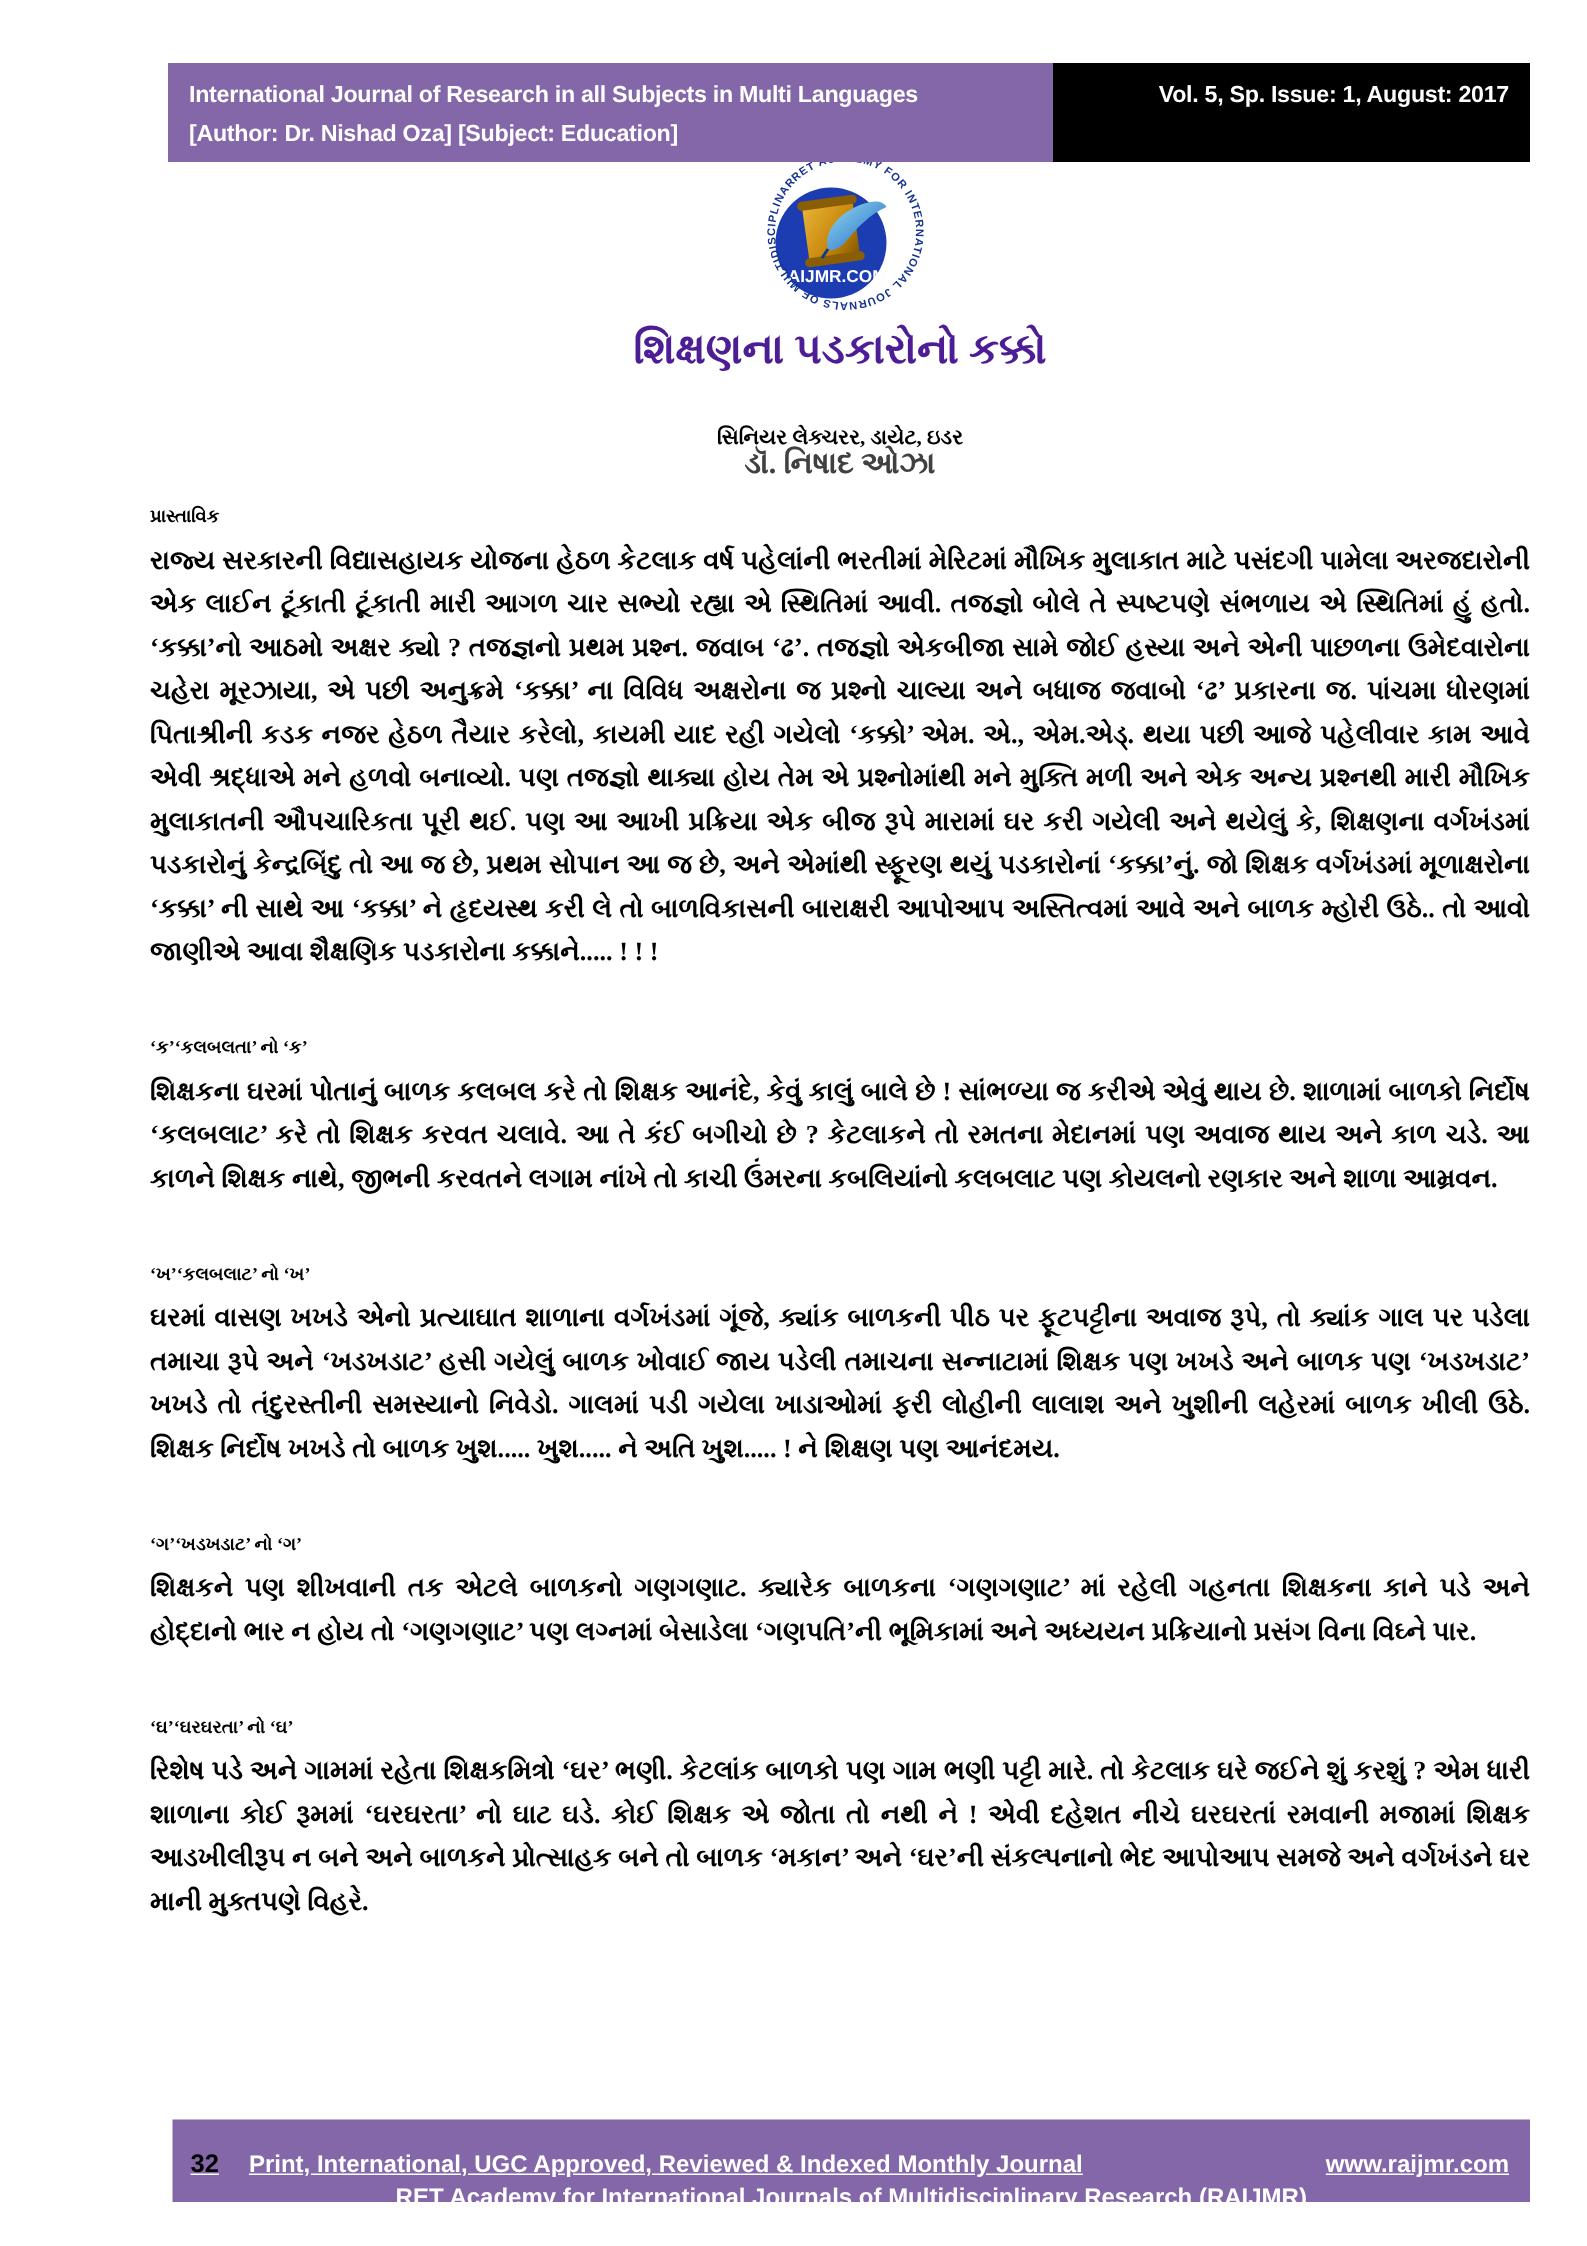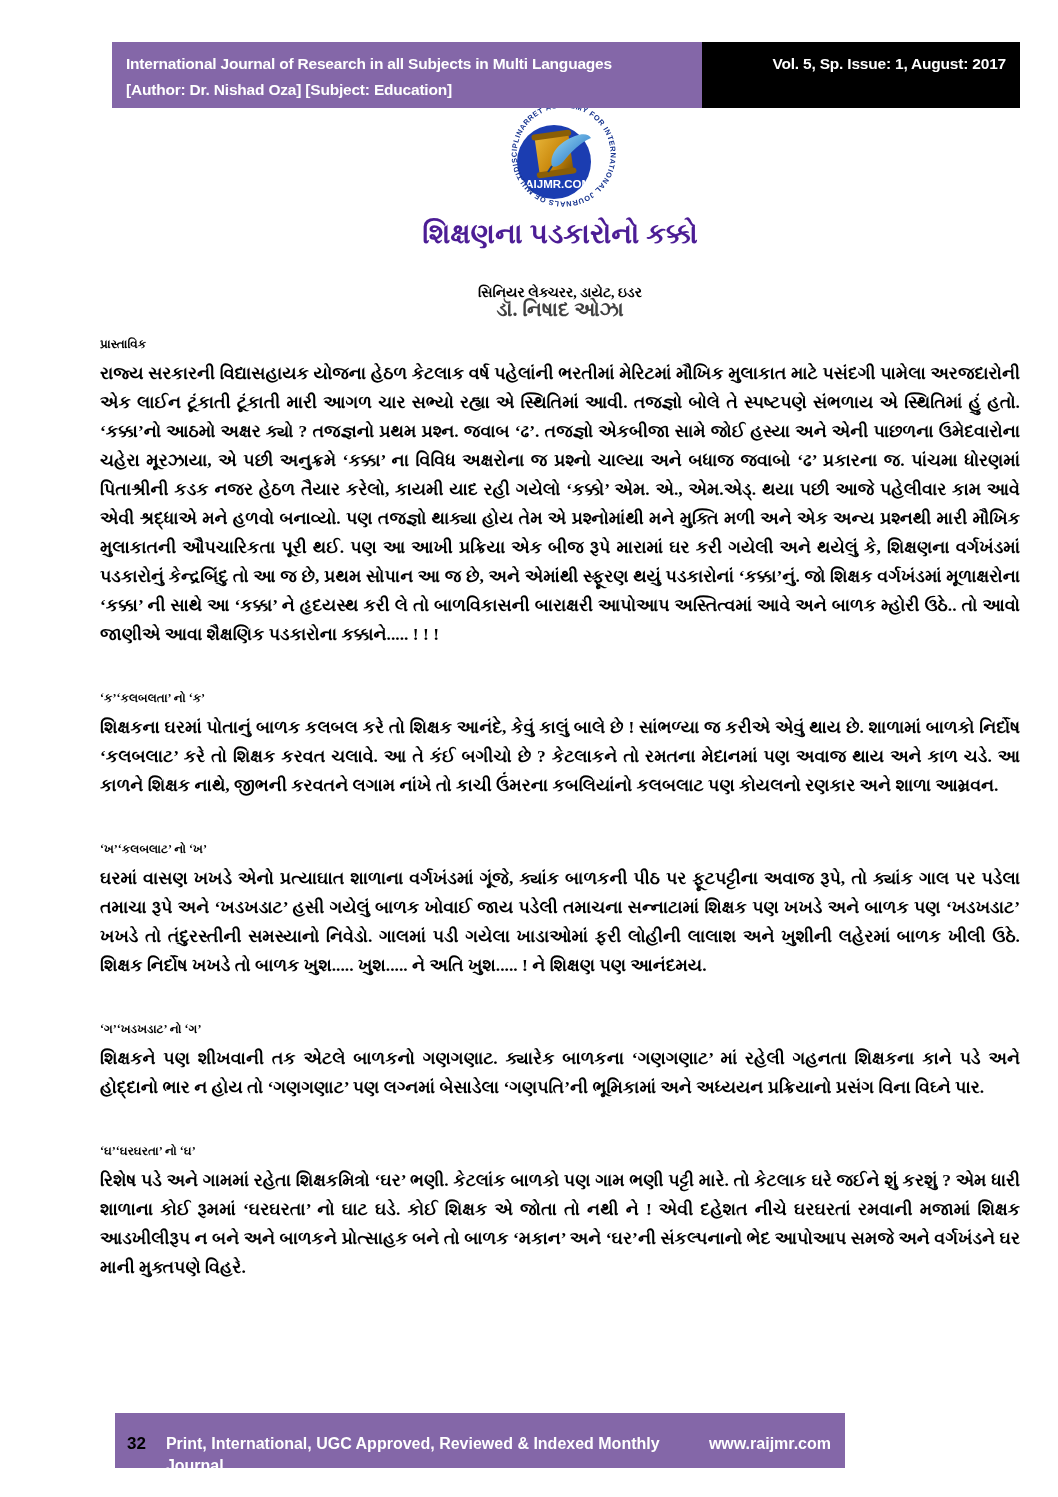--- a/index.html
+++ b/index.html
@@ -63,24 +63,24 @@
   .sec-heading{
     margin:0;padding:0;
     font-size:12px;line-height:29px;font-weight:bold;
   }
   .sec-body{
     margin:0;padding:0;
     text-align:justify;
   }
   
   .footer{
-    position:absolute;left:115px;top:1413px;width:730px;height:55px;
+    position:absolute;left:115px;top:1413px;width:905px;height:55px;
     background:#8467A8;
     font-family:"Liberation Sans", sans-serif;
-    font-weight:bold;color:#ffffff;
+    font-weight:bold;color:#ffffff;text-decoration:underline;
   }
   .footer-row1{
     display:flex;align-items:baseline;
     padding:6px 14px 0 12px;
     font-size:16px;line-height:22px;
   }
   .page-num{color:#000000;font-size:17px;margin-right:20px;}
   .footer-text{flex:1 1 auto;margin-top:14px;}
   .footer-site{flex:0 0 auto;}
   .footer-row2{

